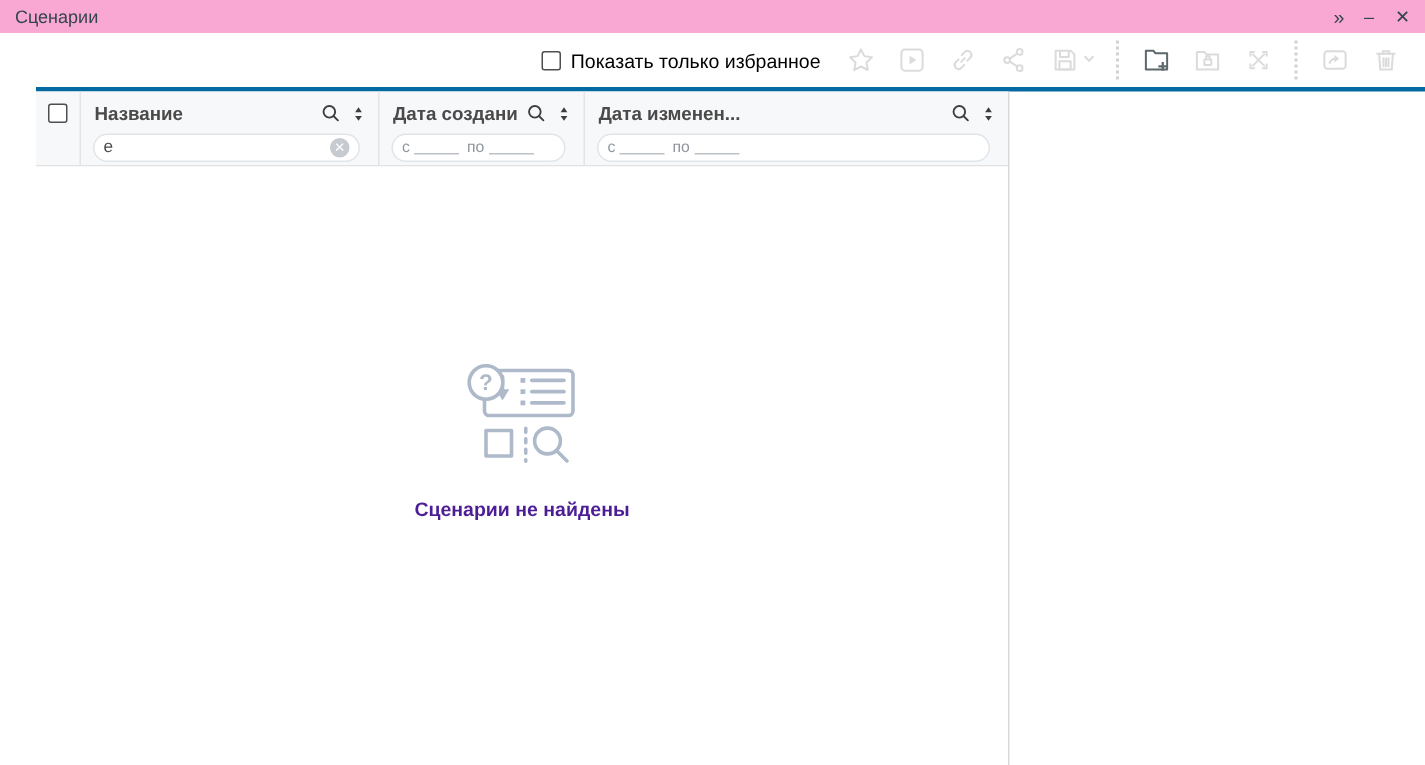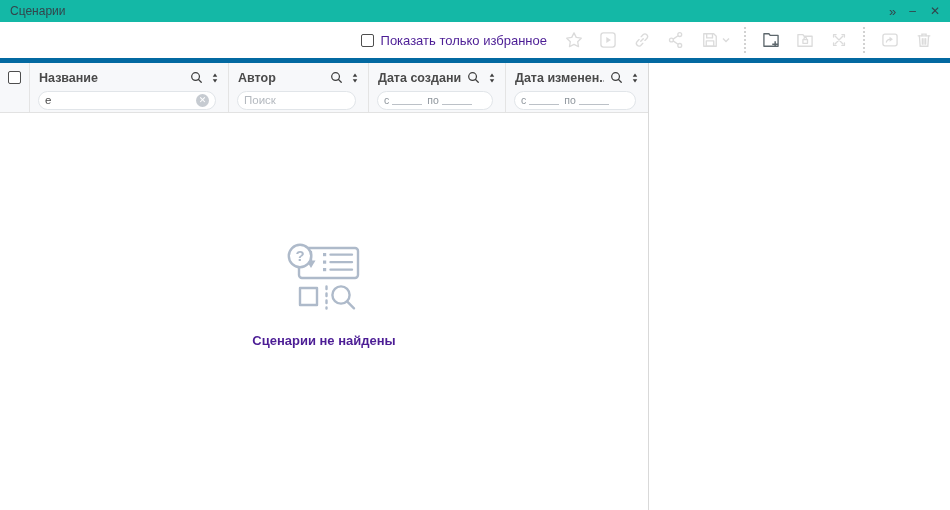--- a/index.html
+++ b/index.html
@@ -2,41 +2,41 @@
 <html><head>
 <meta charset="utf-8">
 <style>
   * { box-sizing: border-box; margin: 0; padding: 0; }
   html, body { width: 950px; height: 510px; overflow: hidden; }
   body { font-family: "Liberation Sans", sans-serif; background: #fff; }
 
   .window { width: 950px; height: 510px; display: flex; flex-direction: column; background: #fff; }
 
   
-  .titlebar { height: 22px; background: #14b8a6; display: flex; align-items: center; padding: 0 10px; flex: 0 0 auto; }
+  .titlebar { height: 22px; background: #f9a8d4; display: flex; align-items: center; padding: 0 10px; flex: 0 0 auto; }
   .titlebar-title { font-size: 12px; color: #33454C; }
   .win-controls { margin-left: auto; display: flex; align-items: center; gap: 14px; }
   .win-btn { background: none; border: none; font-family: "Liberation Sans", sans-serif; font-size: 12px; color: #33454C; line-height: 1; cursor: default; padding: 0; }
   .win-btn.overflow { font-size: 13px; letter-spacing: -1px; }
 
   
   .toolbar { height: 36px; display: flex; align-items: center; justify-content: flex-end; padding-right: 16px; gap: 13px; flex: 0 0 auto; background: #fff; }
   .fav-toggle { display: flex; align-items: center; gap: 7px; margin-right: 3px; cursor: default; }
   .checkbox { width: 13px; height: 13px; border: 1.5px solid #4E4E4E; border-radius: 2px; background: #fff; flex: 0 0 auto; }
-  .fav-label { font-size: 13px; color: #4c1d95; white-space: nowrap; }
+  .fav-label { font-size: 13px; color: #000000; white-space: nowrap; }
   .icon-btn { width: 21px; height: 21px; display: flex; align-items: center; justify-content: center; background: none; border: none; padding: 0; }
   .icon-btn svg { width: 20px; height: 20px; }
   .dis { color: #DBDBDB; }
   .en  { color: #5D676C; }
   .save-group { display: flex; align-items: flex-start; gap: 2px; }
   .save-chevron svg { width: 8px; height: 8px; margin-top: 2px; }
   .tb-sep { height: 26px; border-left: 2px dotted #D2D2D2; margin: 0 1px; }
 
   
-  .main { flex: 1; display: flex; border-top: 5px solid #0369a1; min-height: 0; }
+  .main { flex: 1; display: flex; border-top: 3px solid #0369a1; min-height: 0; margin-left: 24px; }
   .list-pane { width: 649px; flex: 0 0 649px; border-right: 1px solid #D9D9D9; display: flex; flex-direction: column; min-height: 0; }
 
   
   .grid-header { height: 50px; background: #F7F8FA; display: flex; border-bottom: 1px solid #E2E2E2; flex: 0 0 auto; }
   .gcol { border-right: 1px solid #E4E4E4; display: flex; flex-direction: column; min-width: 0; }
   .gcol:last-child { border-right: none; }
   .col-check { width: 30px; flex: 0 0 30px; align-items: center; padding-top: 8px; }
   .col-name { width: 199px; flex: 0 0 199px; }
   .col-author { width: 140px; flex: 0 0 140px; }
   .col-created { width: 137px; flex: 0 0 137px; }
@@ -199,42 +199,20 @@
             </span>
           </div>
           <div class="col-filter">
             <div class="pill">
               <input type="text" value="е" style="">
               <button class="clear-btn">✕</button>
             </div>
           </div>
         </div>
 
-        <div class="gcol col-author">
-          <div class="col-head">
-            <span class="col-label">Автор</span>
-            <span class="h-search">
-              <svg viewBox="0 0 24 24" fill="none" stroke="#3E3E3E" stroke-width="2" stroke-linecap="round">
-                  <circle cx="10.5" cy="10.5" r="6.2"></circle>
-                  <path d="M15.2 15.2l4.4 4.4"></path>
-                </svg>
-            </span>
-            <span class="h-sort">
-              <svg viewBox="0 0 24 24" fill="#3E3E3E">
-                  <path d="M12 3l4.5 6.5h-9z"></path>
-                  <path d="M12 21l-4.5-6.5h9z"></path>
-                </svg>
-            </span>
-          </div>
-          <div class="col-filter">
-            <div class="pill">
-              <input type="text" placeholder="Поиск" style="">
-            </div>
-          </div>
-        </div>
 
         <div class="gcol col-created">
           <div class="col-head">
             <span class="col-label">Дата создания</span>
             <span class="h-search">
               <svg viewBox="0 0 24 24" fill="none" stroke="#3E3E3E" stroke-width="2" stroke-linecap="round">
                   <circle cx="10.5" cy="10.5" r="6.2"></circle>
                   <path d="M15.2 15.2l4.4 4.4"></path>
                 </svg>
             </span>

